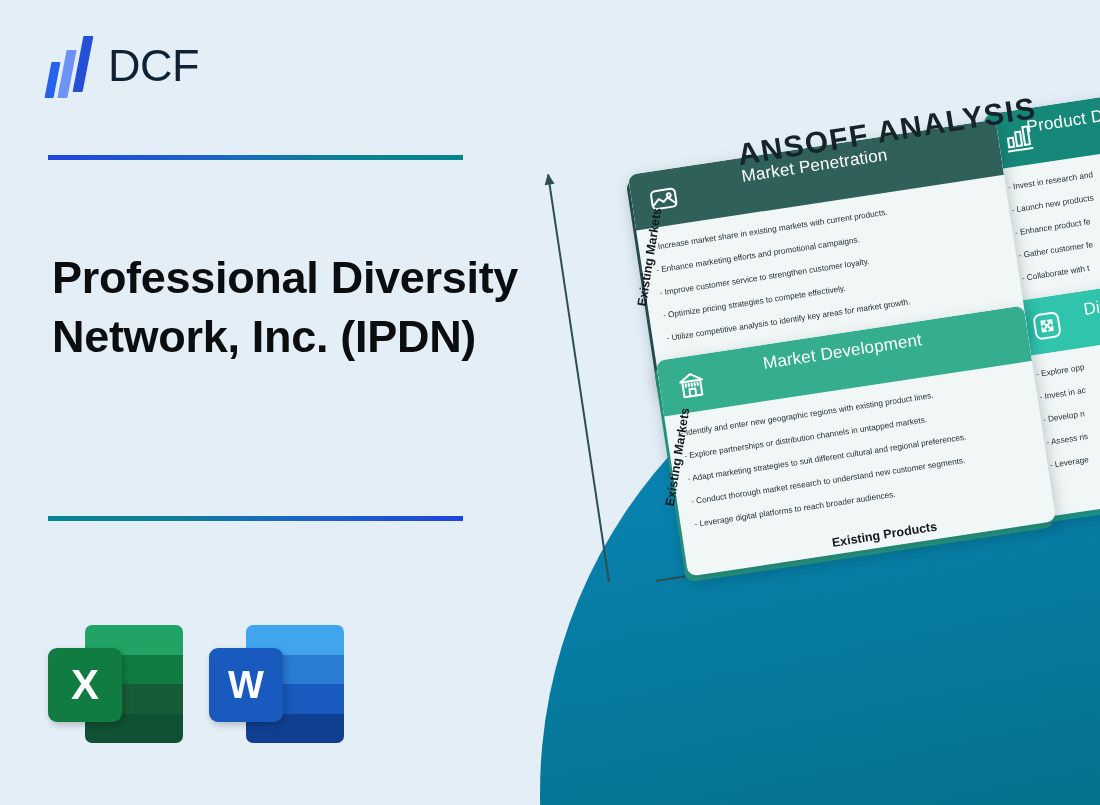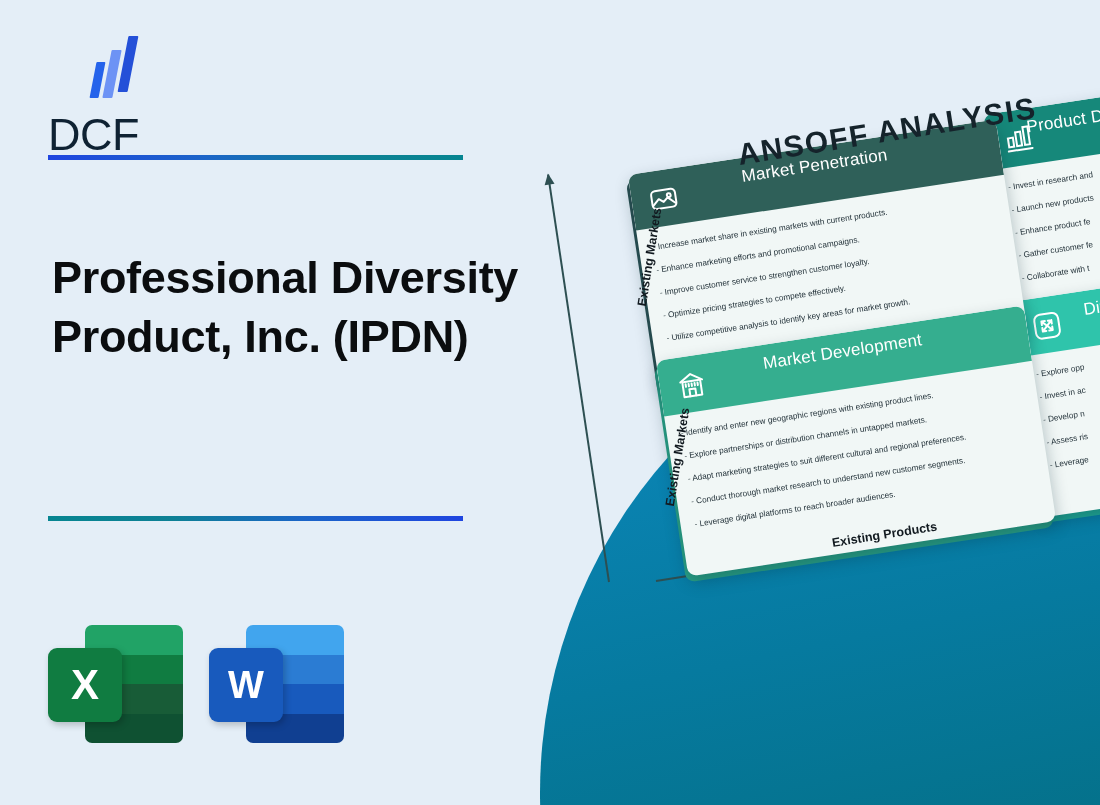--- a/index.html
+++ b/index.html
@@ -40,23 +40,22 @@
     height: 805px;
     z-index: 6;
   }
 
   
   .logo-wrap {
     position: absolute;
     left: 48px;
     top: 36px;
     display: flex;
-    align-items: flex-end;
+    align-items: center;
     gap: 14px;
-    flex-direction: column;
   }
   .logo-mark {
     position: relative;
     width: 46px;
     height: 62px;
   }
   .logo-mark span {
     position: absolute;
     display: block;
     transform: skewX(-11deg);
@@ -305,21 +304,21 @@
       <div class="logo-mark">
         <span class="bar-a"></span>
         <span class="bar-b"></span>
         <span class="bar-c"></span>
       </div>
       <div class="logo-text">DCF</div>
     </div>
 
     <div class="divider divider-top"></div>
 
-    <div class="headline">Professional Diversity Product, Inc. (IPDN)</div>
+    <div class="headline">Professional Diversity Network, Inc. (IPDN)</div>
 
     <div class="divider divider-bottom"></div>
 
     <div class="office-icons">
 
       <div class="doc-icon xl">
         <div class="doc-sheet">
           <i class="s1"></i>
             <i class="s2"></i>
             <i class="s3"></i>

